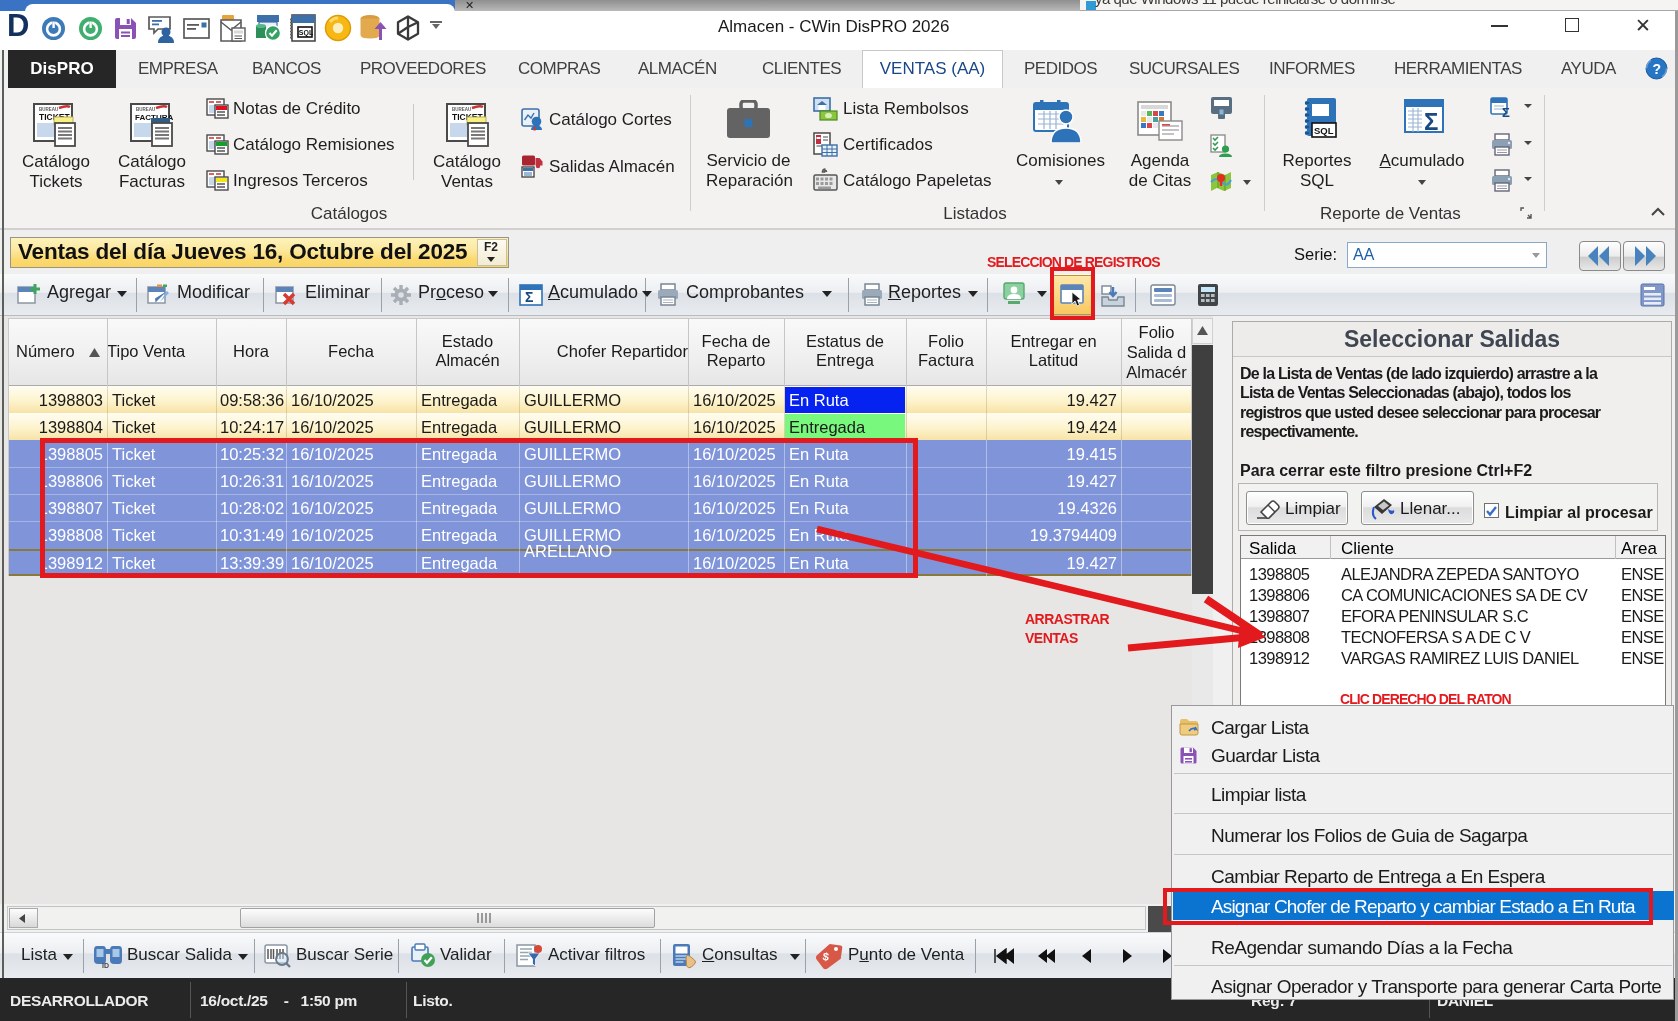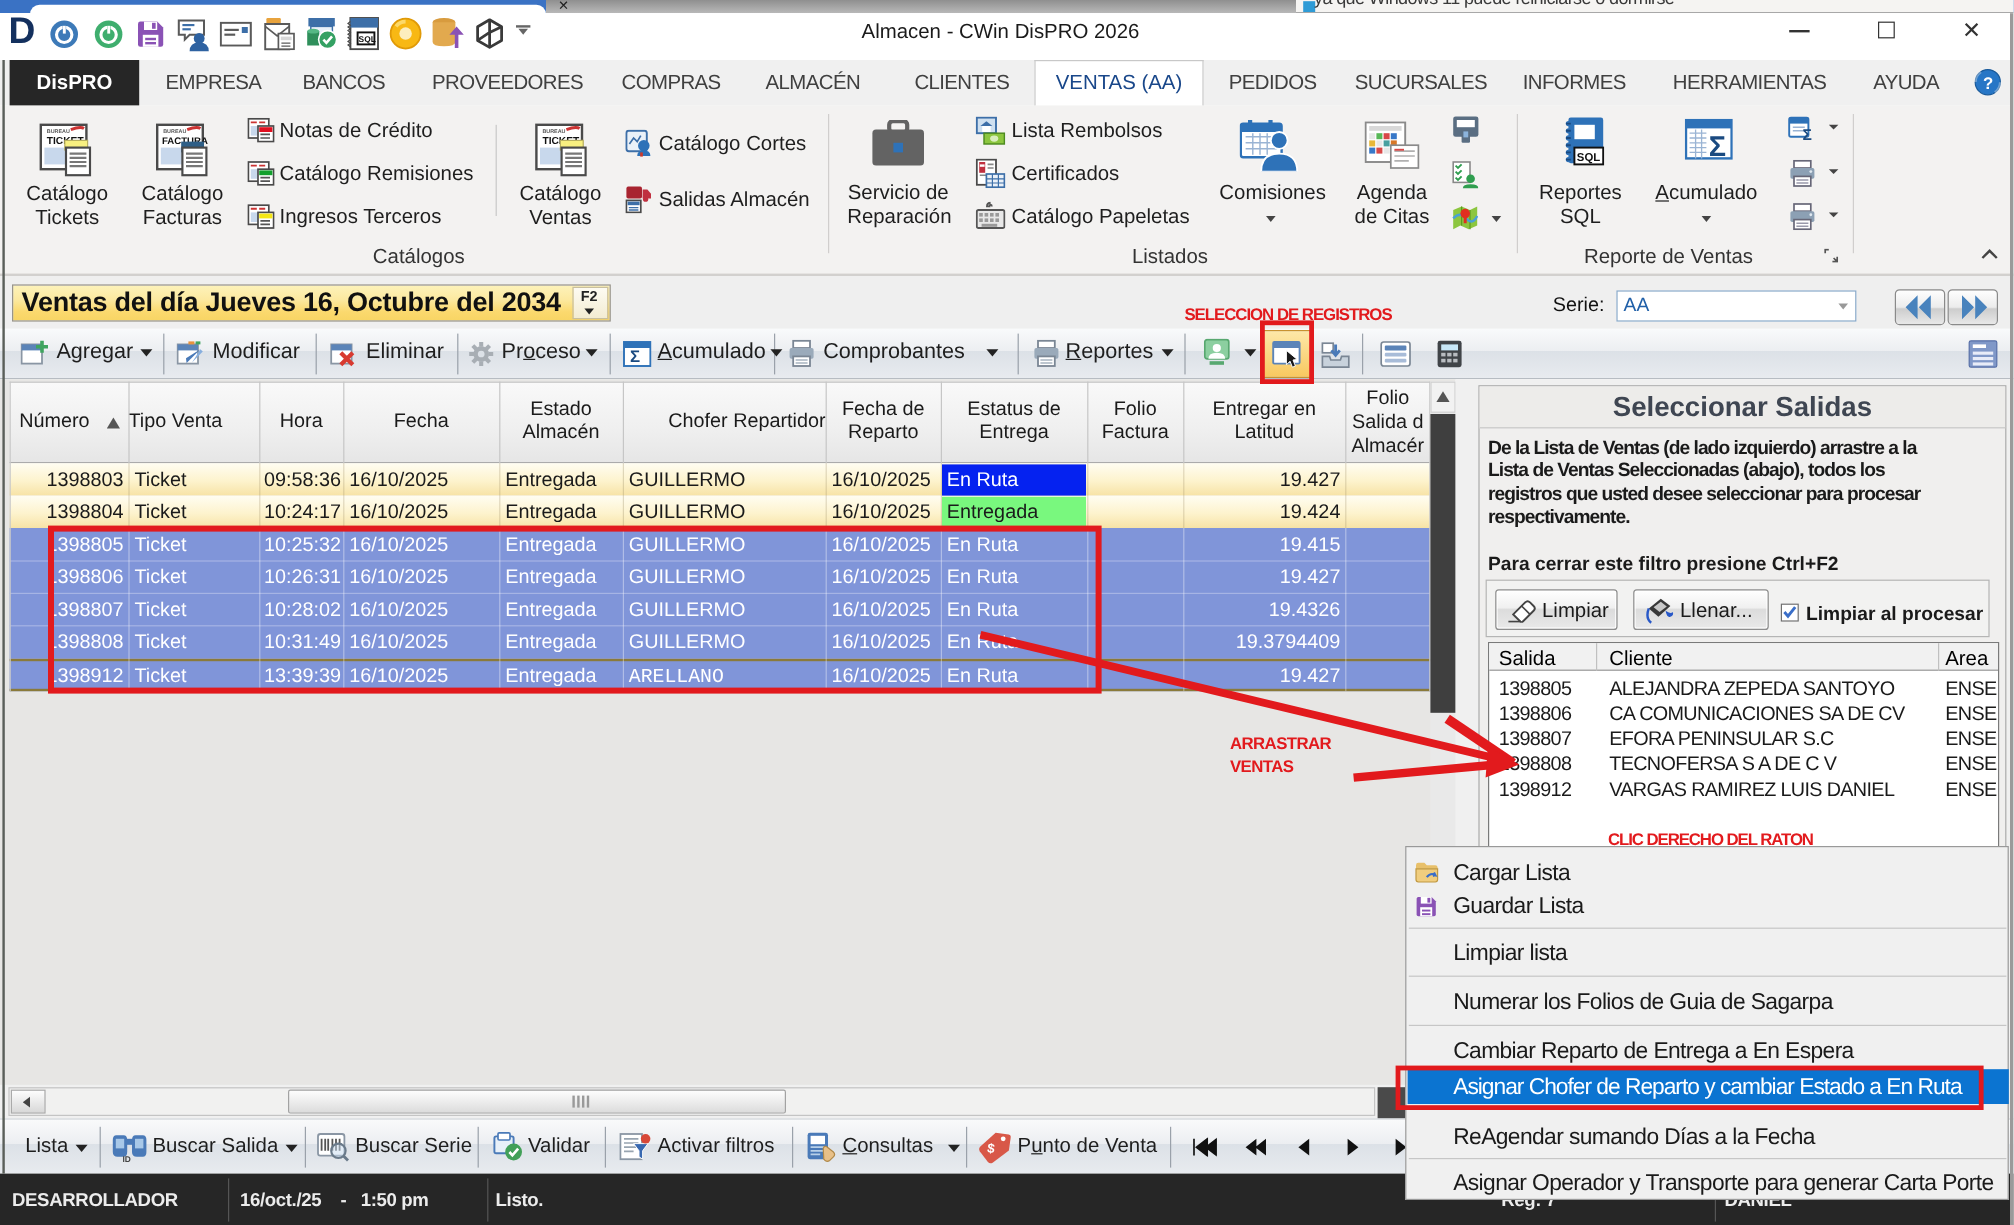--- a/index.html
+++ b/index.html
@@ -372,21 +372,21 @@
     <svg class="abs" style="left:1520px;top:119px;" width="12" height="12" viewBox="0 0 12 12">
         <path d="M1 4 V1 H4 M8 8 L11 11 M11 7 V11 H7" stroke="#555" stroke-width="1.4" fill="none"></path>
       </svg>
     <svg class="abs" style="left:1650px;top:118px;" width="16" height="11" viewBox="0 0 16 11">
         <path d="M2 9 L8 3 L14 9" stroke="#444" stroke-width="2" fill="none"></path>
       </svg>
   </div>
 
   <div class="abs" style="left:0;top:219px;width:1678px;height:44px;background:#efefef;"></div>
   <div class="abs" style="left:10px;top:226px;width:499px;height:31px;border:1px solid #98948a;background:linear-gradient(180deg,#fdf2ba 0%,#fce9a0 40%,#fbd96e 75%,#f8d564 100%);">
-    <div class="tx" style="left:7px;top:1px;font-size:22.5px;font-weight:bold;letter-spacing:-0.2px;color:#111;">Ventas del día Jueves 16, Octubre del 2034</div>
+    <div class="tx" style="left:7px;top:1px;font-size:22.5px;font-weight:bold;letter-spacing:-0.2px;color:#111;">Ventas del día Jueves 16, Octubre del 2025</div>
     <div class="abs" style="left:466px;top:1px;width:30px;height:27px;background:linear-gradient(180deg,#fdfbf2,#f3ecd2);border:1px solid #c8bf9f;">
       <div class="tx" style="left:6px;top:0px;font-size:12px;font-weight:bold;color:#222;">F2</div>
       <div class="abs" style="left:9px;top:17px;width:0;height:0;border-left:4.5px solid transparent;border-right:4.5px solid transparent;border-top:5.5px solid #222;"></div>
     </div>
   </div>
   <div class="tx" style="left:987px;top:243px;font-size:14px;font-weight:bold;letter-spacing:-0.85px;color:#e21a1d;">SELECCION DE REGISTROS</div>
   <div class="tx" style="left:1294px;top:234px;font-size:16.5px;color:#111;">Serie:</div>
   <div class="abs" style="left:1347px;top:231px;width:200px;height:26px;background:#fff;border:1px solid #88a8c8;">
     <div class="tx" style="left:5px;top:3px;font-size:16px;color:#1f5fa8;">AA</div>
     <div class="abs" style="left:184px;top:10px;width:0;height:0;border-left:4.5px solid transparent;border-right:4.5px solid transparent;border-top:5px solid #999;"></div>
@@ -597,21 +597,21 @@
         <div class="tx" style="left:421px;top:210px;">Entregada</div>
         <div class="tx" style="left:524px;top:210px;">GUILLERMO</div>
         <div class="tx" style="left:693px;top:210px;">16/10/2025</div>
         <div class="tx" style="left:789px;top:210px;">En Ruta</div>
         <div class="tx" style="left:986px;top:210px;width:131px;text-align:right;">19.3794409</div>
       <div class="tx" style="left:8px;top:238px;width:95px;text-align:right;">1398912</div>
         <div class="tx" style="left:112px;top:238px;">Ticket</div>
         <div class="tx" style="left:220px;top:238px;">13:39:39</div>
         <div class="tx" style="left:291px;top:238px;">16/10/2025</div>
         <div class="tx" style="left:421px;top:238px;">Entregada</div>
-        <div class="tx" style="left:524px;top:238px;font-family:Liberation Mono, monospace;">ARELLANO</div>
+        <div class="tx" style="left:524px;top:226px;">ARELLANO</div>
         <div class="tx" style="left:693px;top:238px;">16/10/2025</div>
         <div class="tx" style="left:789px;top:238px;">En Ruta</div>
         <div class="tx" style="left:986px;top:238px;width:131px;text-align:right;">19.427</div>
     </div>
 
     <div class="abs" id="colsep">
     <div class="abs" style="left:107px;top:2px;width:1px;height:68px;background:#c6c6c6;"></div>
     <div class="abs" style="left:107px;top:70px;width:1px;height:54px;background:rgba(150,135,95,0.30);"></div>
     <div class="abs" style="left:107px;top:124px;width:1px;height:136px;background:rgba(255,255,255,0.38);"></div>
     <div class="abs" style="left:216px;top:2px;width:1px;height:68px;background:#c6c6c6;"></div>

